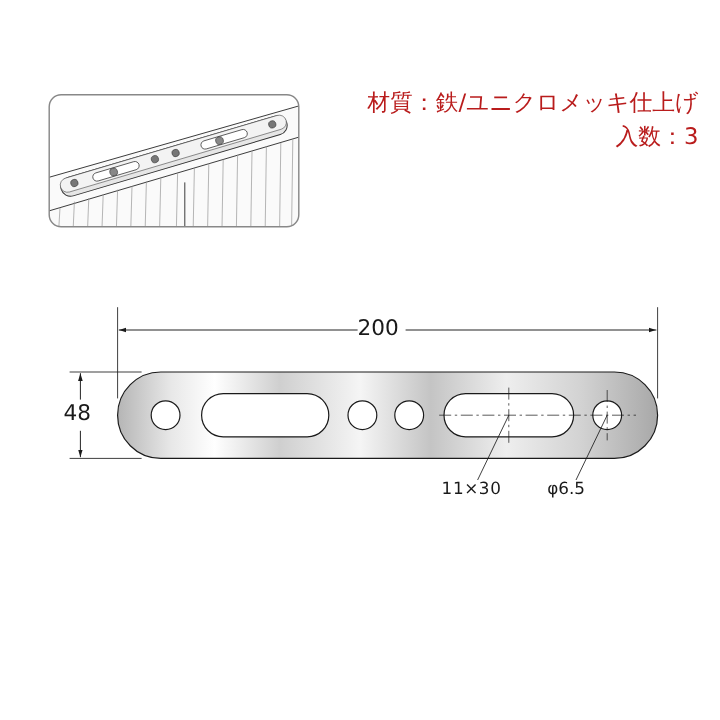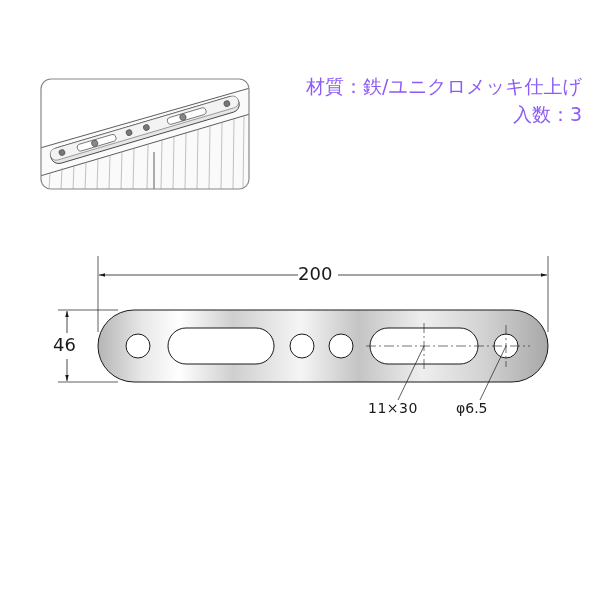--- a/index.html
+++ b/index.html
@@ -1,17 +1,17 @@
 <!DOCTYPE html>
 <html><head>
 <meta charset="utf-8">
 <style>
   html, body { margin: 0; padding: 0; background: #ffffff; }
   body { width: 600px; height: 600px; position: relative; overflow: hidden; font-family: "DejaVu Sans", sans-serif; }
-  .spec { position: absolute; right: 18px; text-align: right; color: #8b5cf6; font-size: 19px; line-height: 28px; font-weight: 500; }
+  .spec { position: absolute; right: 18px; text-align: right; color: #b91c1c; font-size: 19px; line-height: 28px; font-weight: 500; }
   .spec .row { display: block; }
   .photo { position: absolute; left: 40px; top: 78px; width: 210px; height: 112px; }
   .drawing { position: absolute; left: 0; top: 0; width: 600px; height: 600px; }
   .dim-text { position: absolute; color: #1a1a1a; }
   .dim-200 { left: 298px; top: 263px; font-size: 18px; font-weight: 400; }
   .dim-32 { left: 53px; top: 334px; font-size: 18px; font-weight: 500; }
   .lbl-slot { left: 368px; top: 400px; font-size: 14px; letter-spacing: 0.5px; }
   .lbl-hole { left: 456px; top: 400px; font-size: 14px; }
 </style>
 </head>
@@ -120,15 +120,15 @@
     <line x1="506" y1="325" x2="506" y2="367"></line>
   </g>
 
   <g stroke="#1a1a1a" stroke-width="0.7">
     <line x1="424" y1="346" x2="398" y2="400"></line>
     <line x1="506" y1="346" x2="480" y2="400"></line>
   </g>
 </svg>
 
 <div class="dim-text dim-200">200</div>
-<div class="dim-text dim-32">46</div>
+<div class="dim-text dim-32">48</div>
 <div class="dim-text lbl-slot">11×30</div>
 <div class="dim-text lbl-hole">φ6.5</div>
 
 </body></html>

